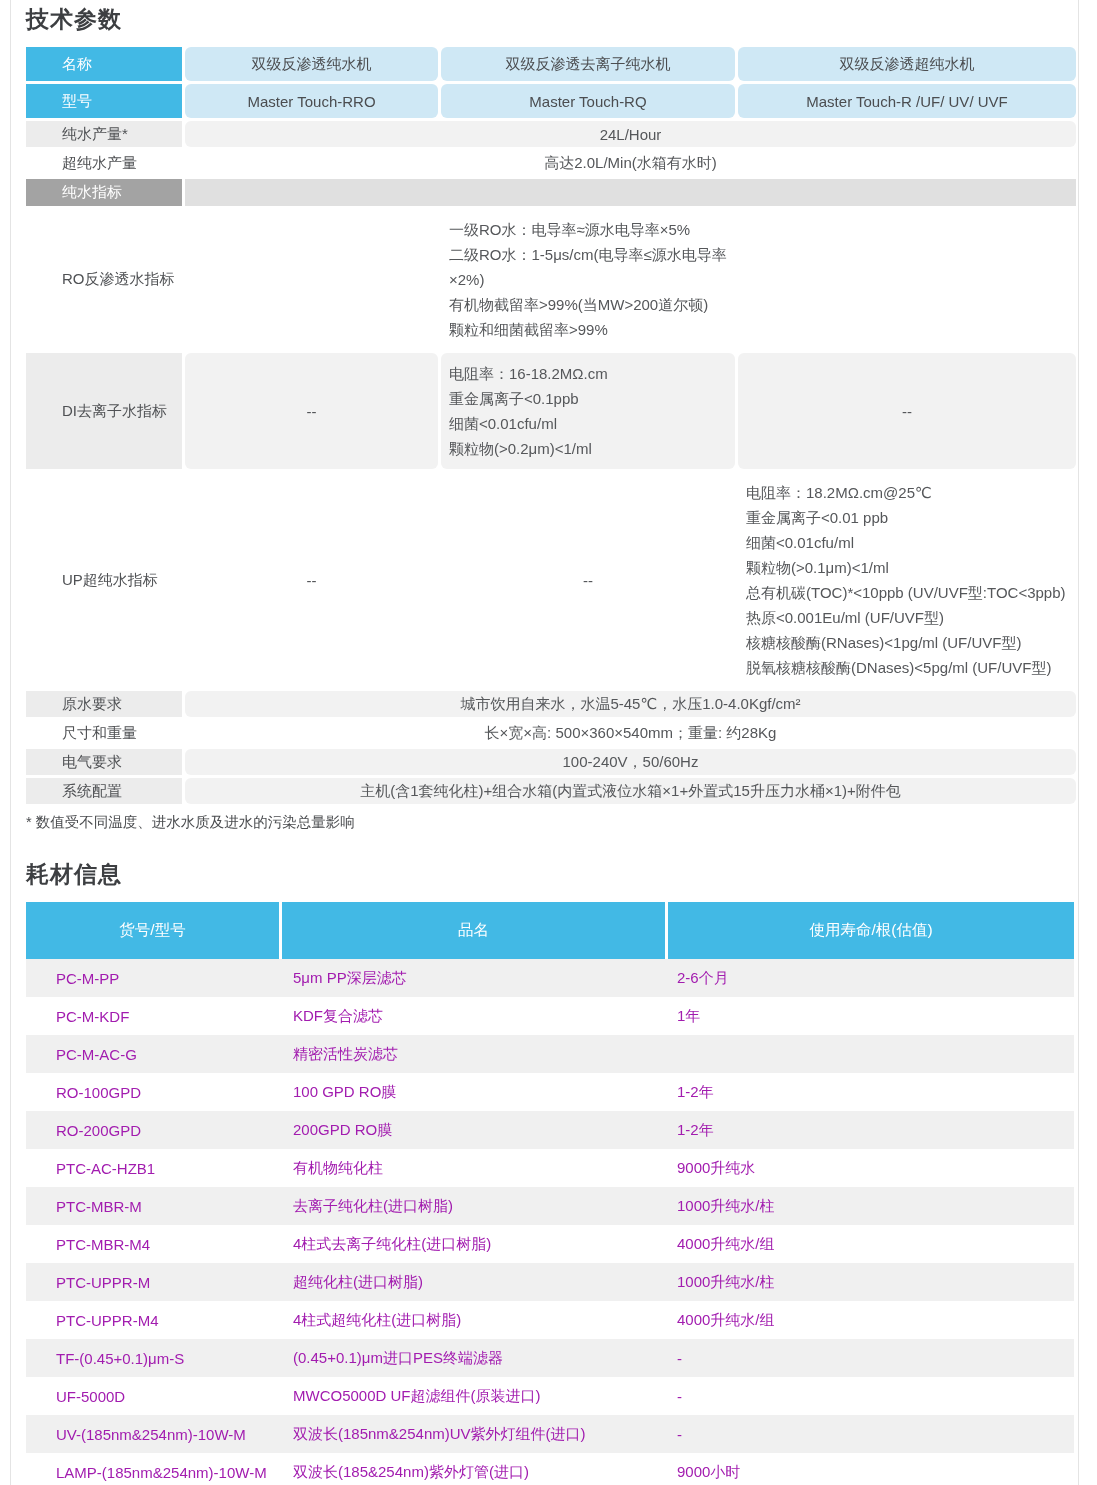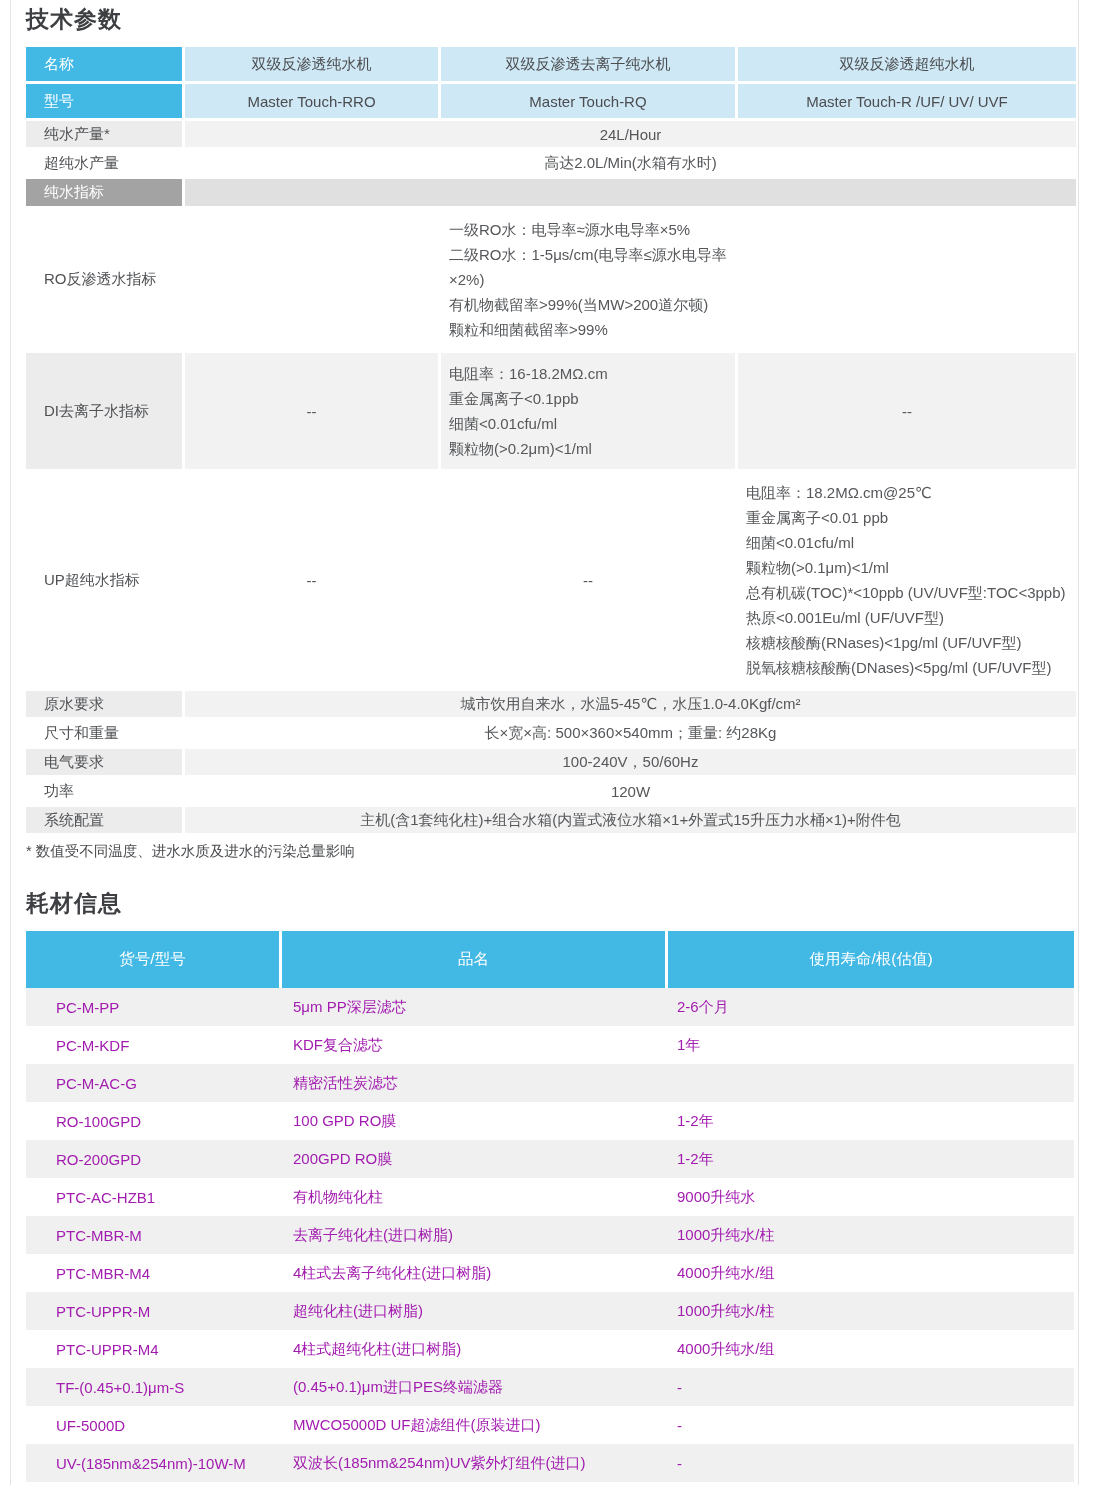--- a/index.html
+++ b/index.html
@@ -17,27 +17,27 @@
   }
   .section-title{
     font-size:23px;font-weight:bold;color:#3d3f42;
     margin:2px 0 12px 0;letter-spacing:1px;
   }
   
   .ttable{width:1050px;}
   .trow{display:flex;margin-top:3px;}
   .tlabel{
     flex:none;width:156px;box-sizing:border-box;
-    display:flex;align-items:center;padding-left:18px;
+    display:flex;align-items:center;padding-left:36px;
     color:#4f5154;
     text-align:center;
   }
   .tcell{
     box-sizing:border-box;display:flex;align-items:center;
-    justify-content:center;text-align:center;margin-left:3px;
+    justify-content:center;text-align:center;margin-left:3px;border-radius:6px;
   }
   .c1{width:253px;flex:none;}
   .c2{width:294px;flex:none;}
   .c3{width:338px;flex:none;}
   .merged{flex:1;}
   .h34{min-height:34px;}
   .h27{min-height:26px;}
   .hband{min-height:27px;}
   .blue{background:#42b9e5;color:#ffffff;}
   .lb{background:#cfe8f5;color:#4b4d50;}
@@ -154,24 +154,20 @@
     <div class="trow">
       <div class="tlabel h27">尺寸和重量</div>
       <div class="tcell merged h27">长×宽×高: 500×360×540mm；重量: 约28Kg</div>
     </div>
 
     <div class="trow shade">
       <div class="tlabel h27">电气要求</div>
       <div class="tcell merged h27">100-240V，50/60Hz</div>
     </div>
 
-    <div class="trow">
-      <div class="tlabel h27">功率</div>
-      <div class="tcell merged h27">120W</div>
-    </div>
 
     <div class="trow shade">
       <div class="tlabel h27">系统配置</div>
       <div class="tcell merged h27">主机(含1套纯化柱)+组合水箱(内置式液位水箱×1+外置式15升压力水桶×1)+附件包</div>
     </div>
 
   </div>
 
   <div class="footnote">* 数值受不同温度、进水水质及进水的污染总量影响</div>
 

